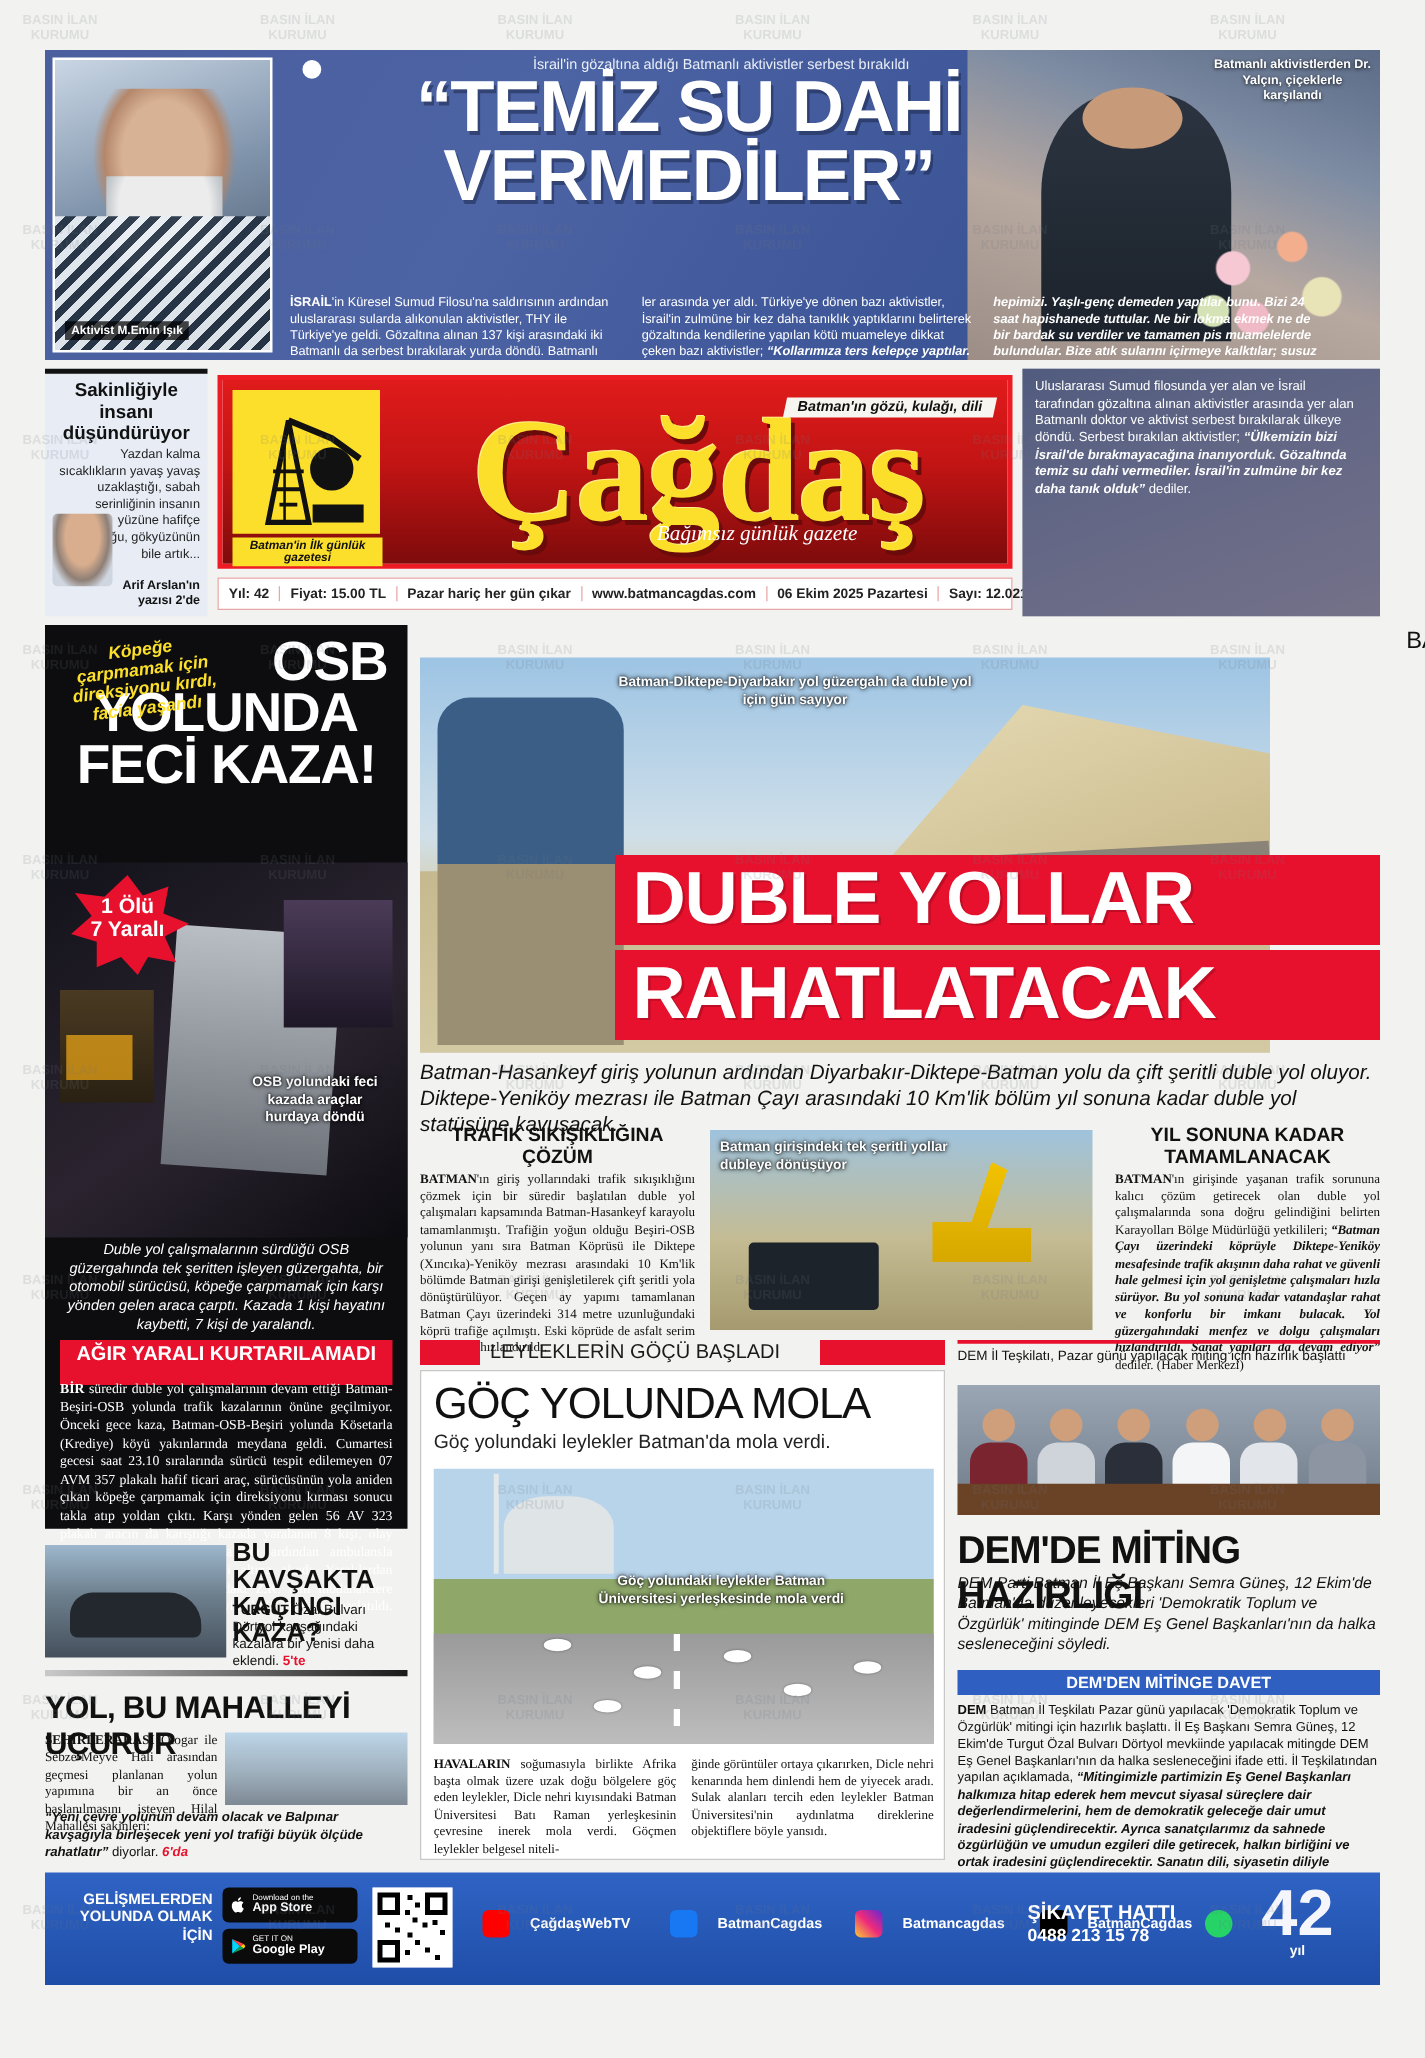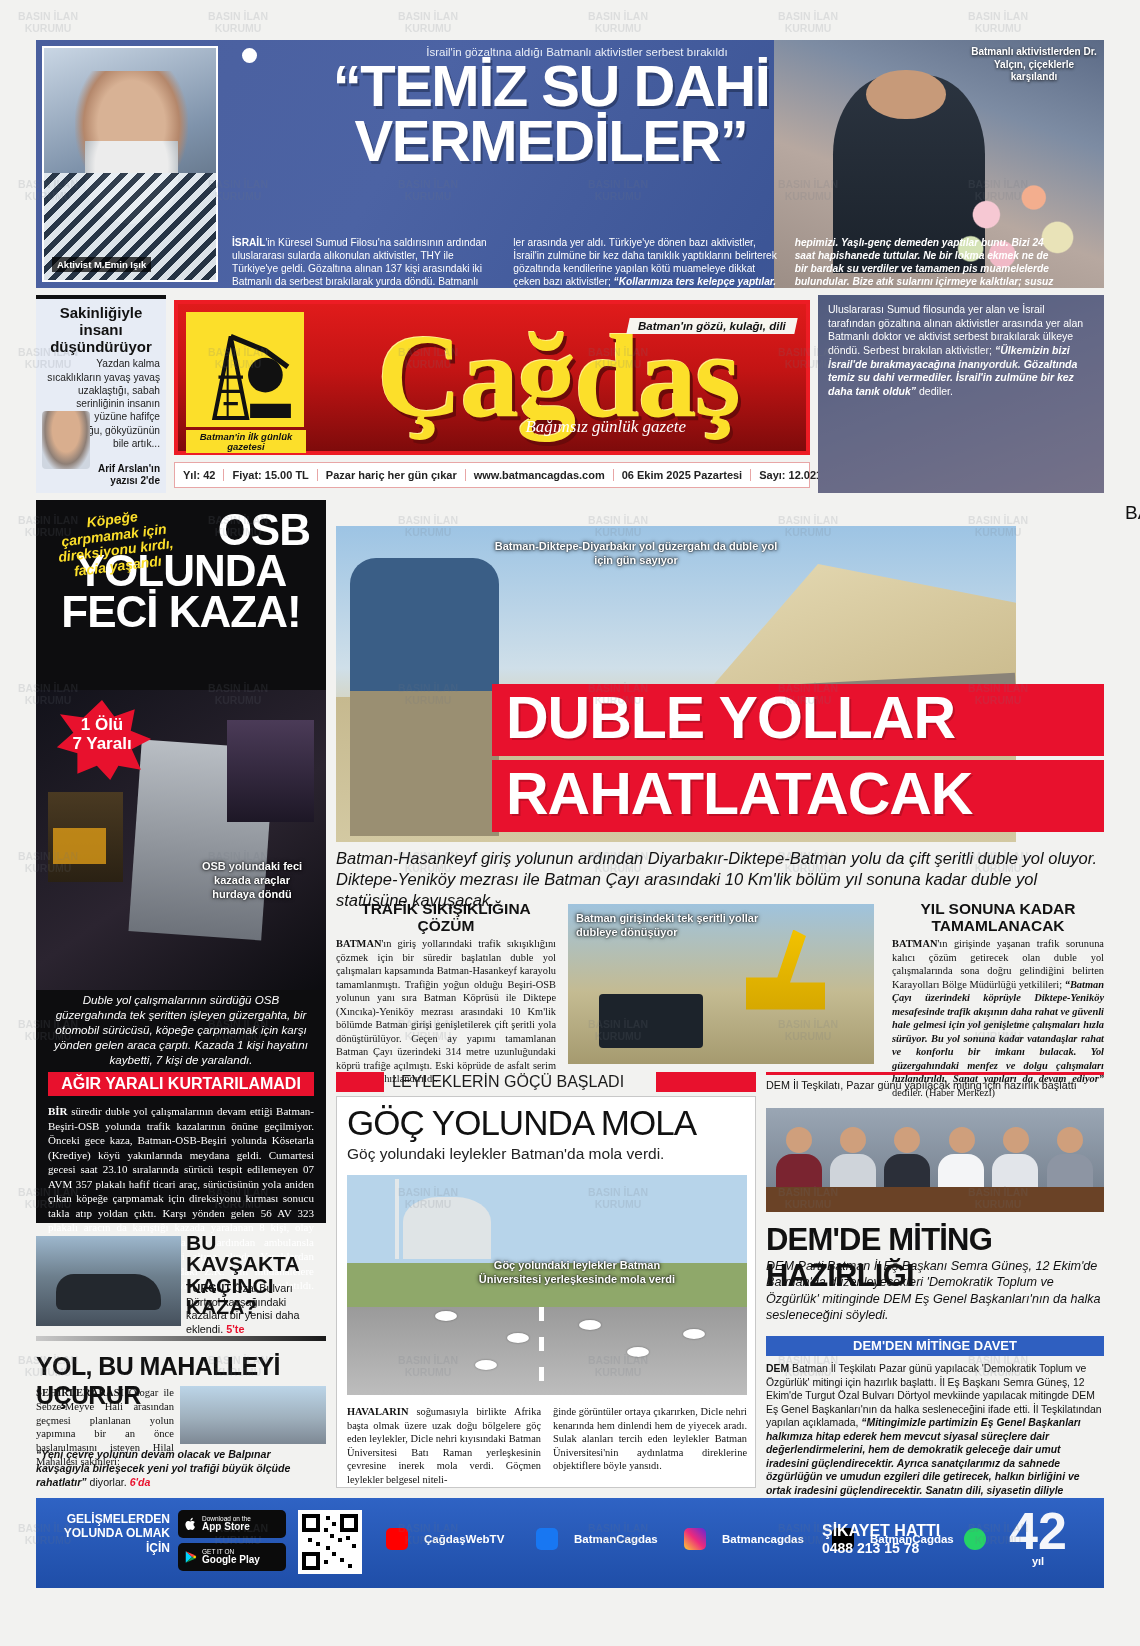--- a/index.html
+++ b/index.html
@@ -127,21 +127,21 @@
       font-size:44px; font-weight:bold; line-height:.93; text-align:center;
       letter-spacing:-1px; }
   #osbHead .l1 { display:block; text-align:right; padding-right:8px; }
   #osbStar { position:absolute; left:14px; top:200px; width:104px; height:80px; }
   #osbStarTxt { position:absolute; left:14px; top:215px; width:104px; text-align:center;
       color:#fff; font-size:17px; font-weight:bold; line-height:1.12; z-index:3; }
   #osbPhoto { position:absolute; left:0; top:190px; width:290px; height:300px; }
   #osbPhotoCap { position:absolute; right:14px; top:360px; width:120px; }
   #osbLede { position:absolute; left:12px; top:492px; width:266px; color:#fff;
       font-size:11.6px; font-style:italic; line-height:1.3; text-align:center; }
-  #osbRed { position:absolute; left:12px; top:572px; width:266px; height:24px;
+  #osbRed { position:absolute; left:12px; top:572px; width:266px; height:36px;
       background:#e8112d; color:#fff; font-size:16px; font-weight:bold; text-align:center;
       line-height:24px; }
   #osbBody { position:absolute; left:12px; top:604px; width:266px; color:#fff;
       font-size:11px; line-height:1.32; }
 
   
   #kav { left:36px; top:1232px; width:290px; height:112px; }
   #kavPhoto { position:absolute; left:0; top:4px; width:145px; height:90px;
       background:linear-gradient(#9db7cd,#6d7f8d 45%,#45505c); }
   #kavPhoto .car { position:absolute; left:14%; bottom:18%; width:72%; height:40%;

